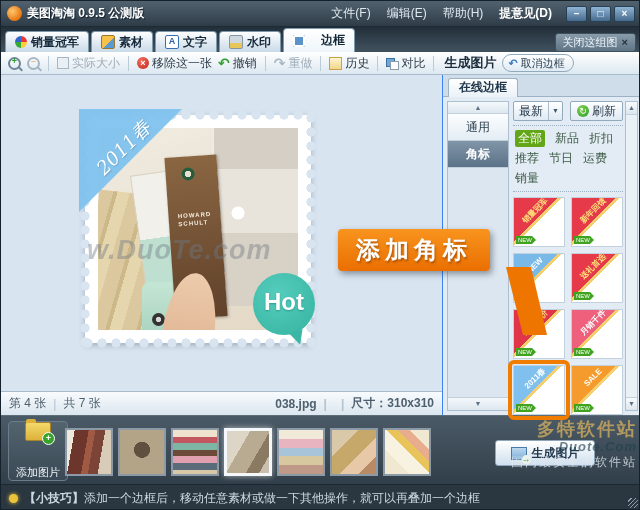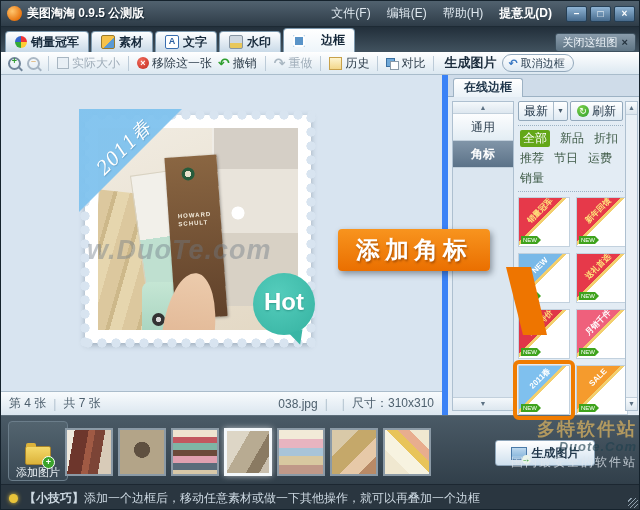--- a/index.html
+++ b/index.html
@@ -112,21 +112,21 @@
     background:radial-gradient(circle at 40% 35%,#55cdbc,#35b2a1);}
   #hotbubble::after{content:"";position:absolute;left:38px;bottom:-10px;width:0;height:0;
     border-left:7px solid rgba(0,0,0,0);border-right:7px solid rgba(0,0,0,0);border-top:14px solid #3ab6a5;
     transform:rotate(-18deg);}
   #hotbubble span{position:absolute;left:0;top:15px;width:62px;text-align:center;color:#fff;
     font-size:24px;font-weight:bold;text-shadow:0 1px 2px rgba(0,90,80,.4);}
   #canvas-wm{position:absolute;left:86px;top:160px;font-size:27px;font-weight:bold;font-style:italic;
     color:rgba(110,122,134,.42);letter-spacing:1px;z-index:6;}
   
   #rpanel{position:absolute;left:441px;top:74px;width:199px;height:340px;background:#cfdce9;
-    border-left:6px solid #3b82f6;box-sizing:border-box;}
+    border-left:1px solid #3b82f6;box-sizing:border-box;}
   #online-tab{position:absolute;left:5px;top:3px;height:18px;padding:0 10px;
     background:linear-gradient(#ffffff,#eaf2f8);border:1px solid #9db2c4;border-bottom:none;
     border-radius:3px 3px 0 0;font-size:12px;font-weight:bold;color:#22384c;line-height:17px;z-index:2;}
   #panel-body{position:absolute;left:0;top:21px;right:0;bottom:0;background:#e3ecf4;
     border-top:1px solid #9db2c4;}
   #cat-col{position:absolute;left:4px;top:4px;width:62px;bottom:4px;background:#dbe6f0;
     border:1px solid #aec0d0;box-sizing:border-box;}
   .cat-scroll{height:11px;text-align:center;font-size:7px;color:#5c7183;line-height:11px;
     background:linear-gradient(#f4f8fb,#dde7ef);border-bottom:1px solid #c2d0dc;}
   .cat-item{height:26px;line-height:26px;text-align:center;font-size:12px;color:#2c3e4e;
@@ -177,27 +177,27 @@
   #callout{position:absolute;left:337px;top:228px;width:152px;height:42px;z-index:40;
     background:linear-gradient(#f8941e,#ea6f00);border-radius:4px;box-shadow:2px 3px 6px rgba(30,40,50,.45);
     display:flex;align-items:center;justify-content:center;color:#fff;font-size:24px;font-weight:bold;
     letter-spacing:5px;text-shadow:1px 2px 2px rgba(120,50,0,.5);}
   #callout-tail{position:absolute;left:430px;top:266px;z-index:39;pointer-events:none;}
   
   #statusbar{position:absolute;left:0;top:390px;width:441px;height:24px;
     background:linear-gradient(#f8fbfd,#dbe6ef);border-top:1px solid #aabccb;box-sizing:border-box;
     display:flex;align-items:center;font-size:12px;color:#4e606e;padding:0 8px;}
   .st-sep{color:#b2c2cf;margin:0 7px;}
-  #status-right{margin-left:auto;display:flex;align-items:center;}
+  #status-right{margin-left:auto;display:flex;align-items:center;font-weight:bold;}
   
   #bottombar{position:absolute;left:0;top:414px;width:640px;height:69px;
     background:linear-gradient(#4a5a66,#313f4a);border-top:1px solid #5d6e7a;box-sizing:border-box;}
   #add-image-btn{position:absolute;left:7px;top:5px;width:58px;height:58px;border-radius:4px;
     border:1px solid #6b7d8a;background:linear-gradient(#53646f,#3a4955);
-    display:flex;flex-direction:column;align-items:center;justify-content:flex-end;}
+    display:flex;flex-direction:column;align-items:center;justify-content:space-between;}
   .ico-folder{position:relative;width:24px;height:17px;background:linear-gradient(#f4d96a,#dcb23a);
     border-radius:2px;border:1px solid #a8842a;}
   .ico-folder::before{content:"";position:absolute;left:0;top:-4px;width:10px;height:4px;
     background:#dcb23a;border-radius:2px 2px 0 0;}
   .ico-folder::after{content:"+";position:absolute;right:-5px;bottom:-5px;width:11px;height:11px;
     border-radius:50%;background:#3aa32a;color:#fff;font-size:9px;font-weight:bold;line-height:11px;
     text-align:center;border:1px solid #fff;}
   #add-image-btn span{color:#eef4f8;font-size:11px;}
   .pthumb{position:absolute;top:12px;width:48px;height:48px;border:2px solid #8b9aa6;box-sizing:border-box;}
   .pthumb.sel{border:3px solid #f4f8fb;box-shadow:0 0 6px rgba(255,255,255,.6);}

